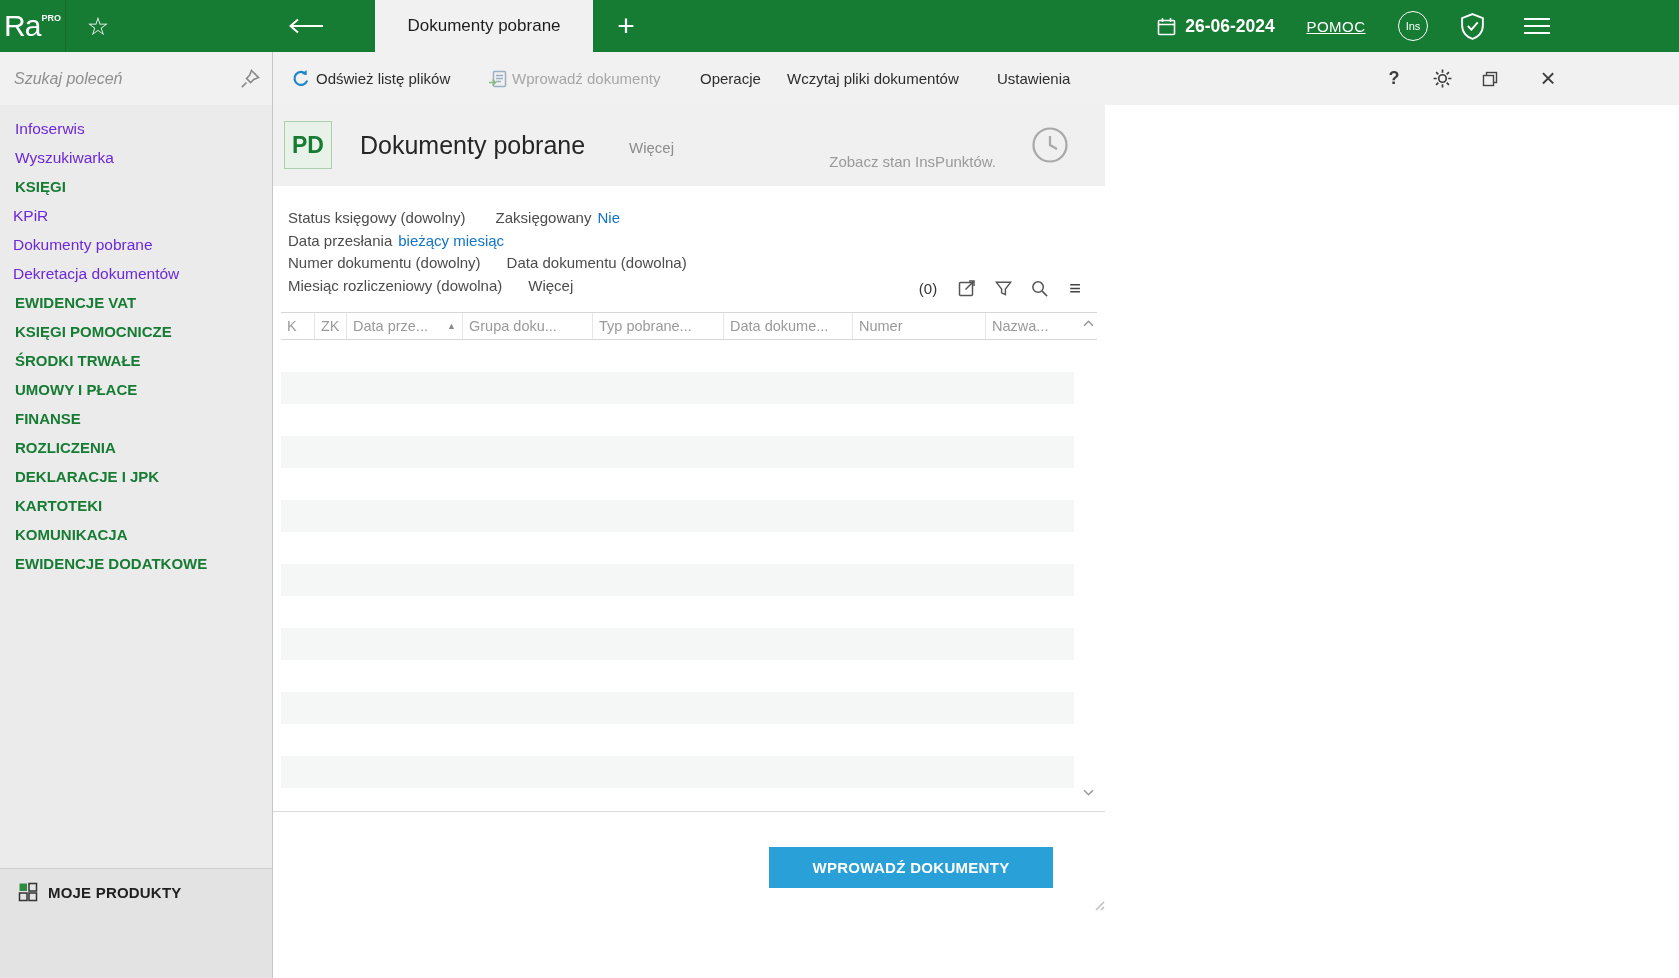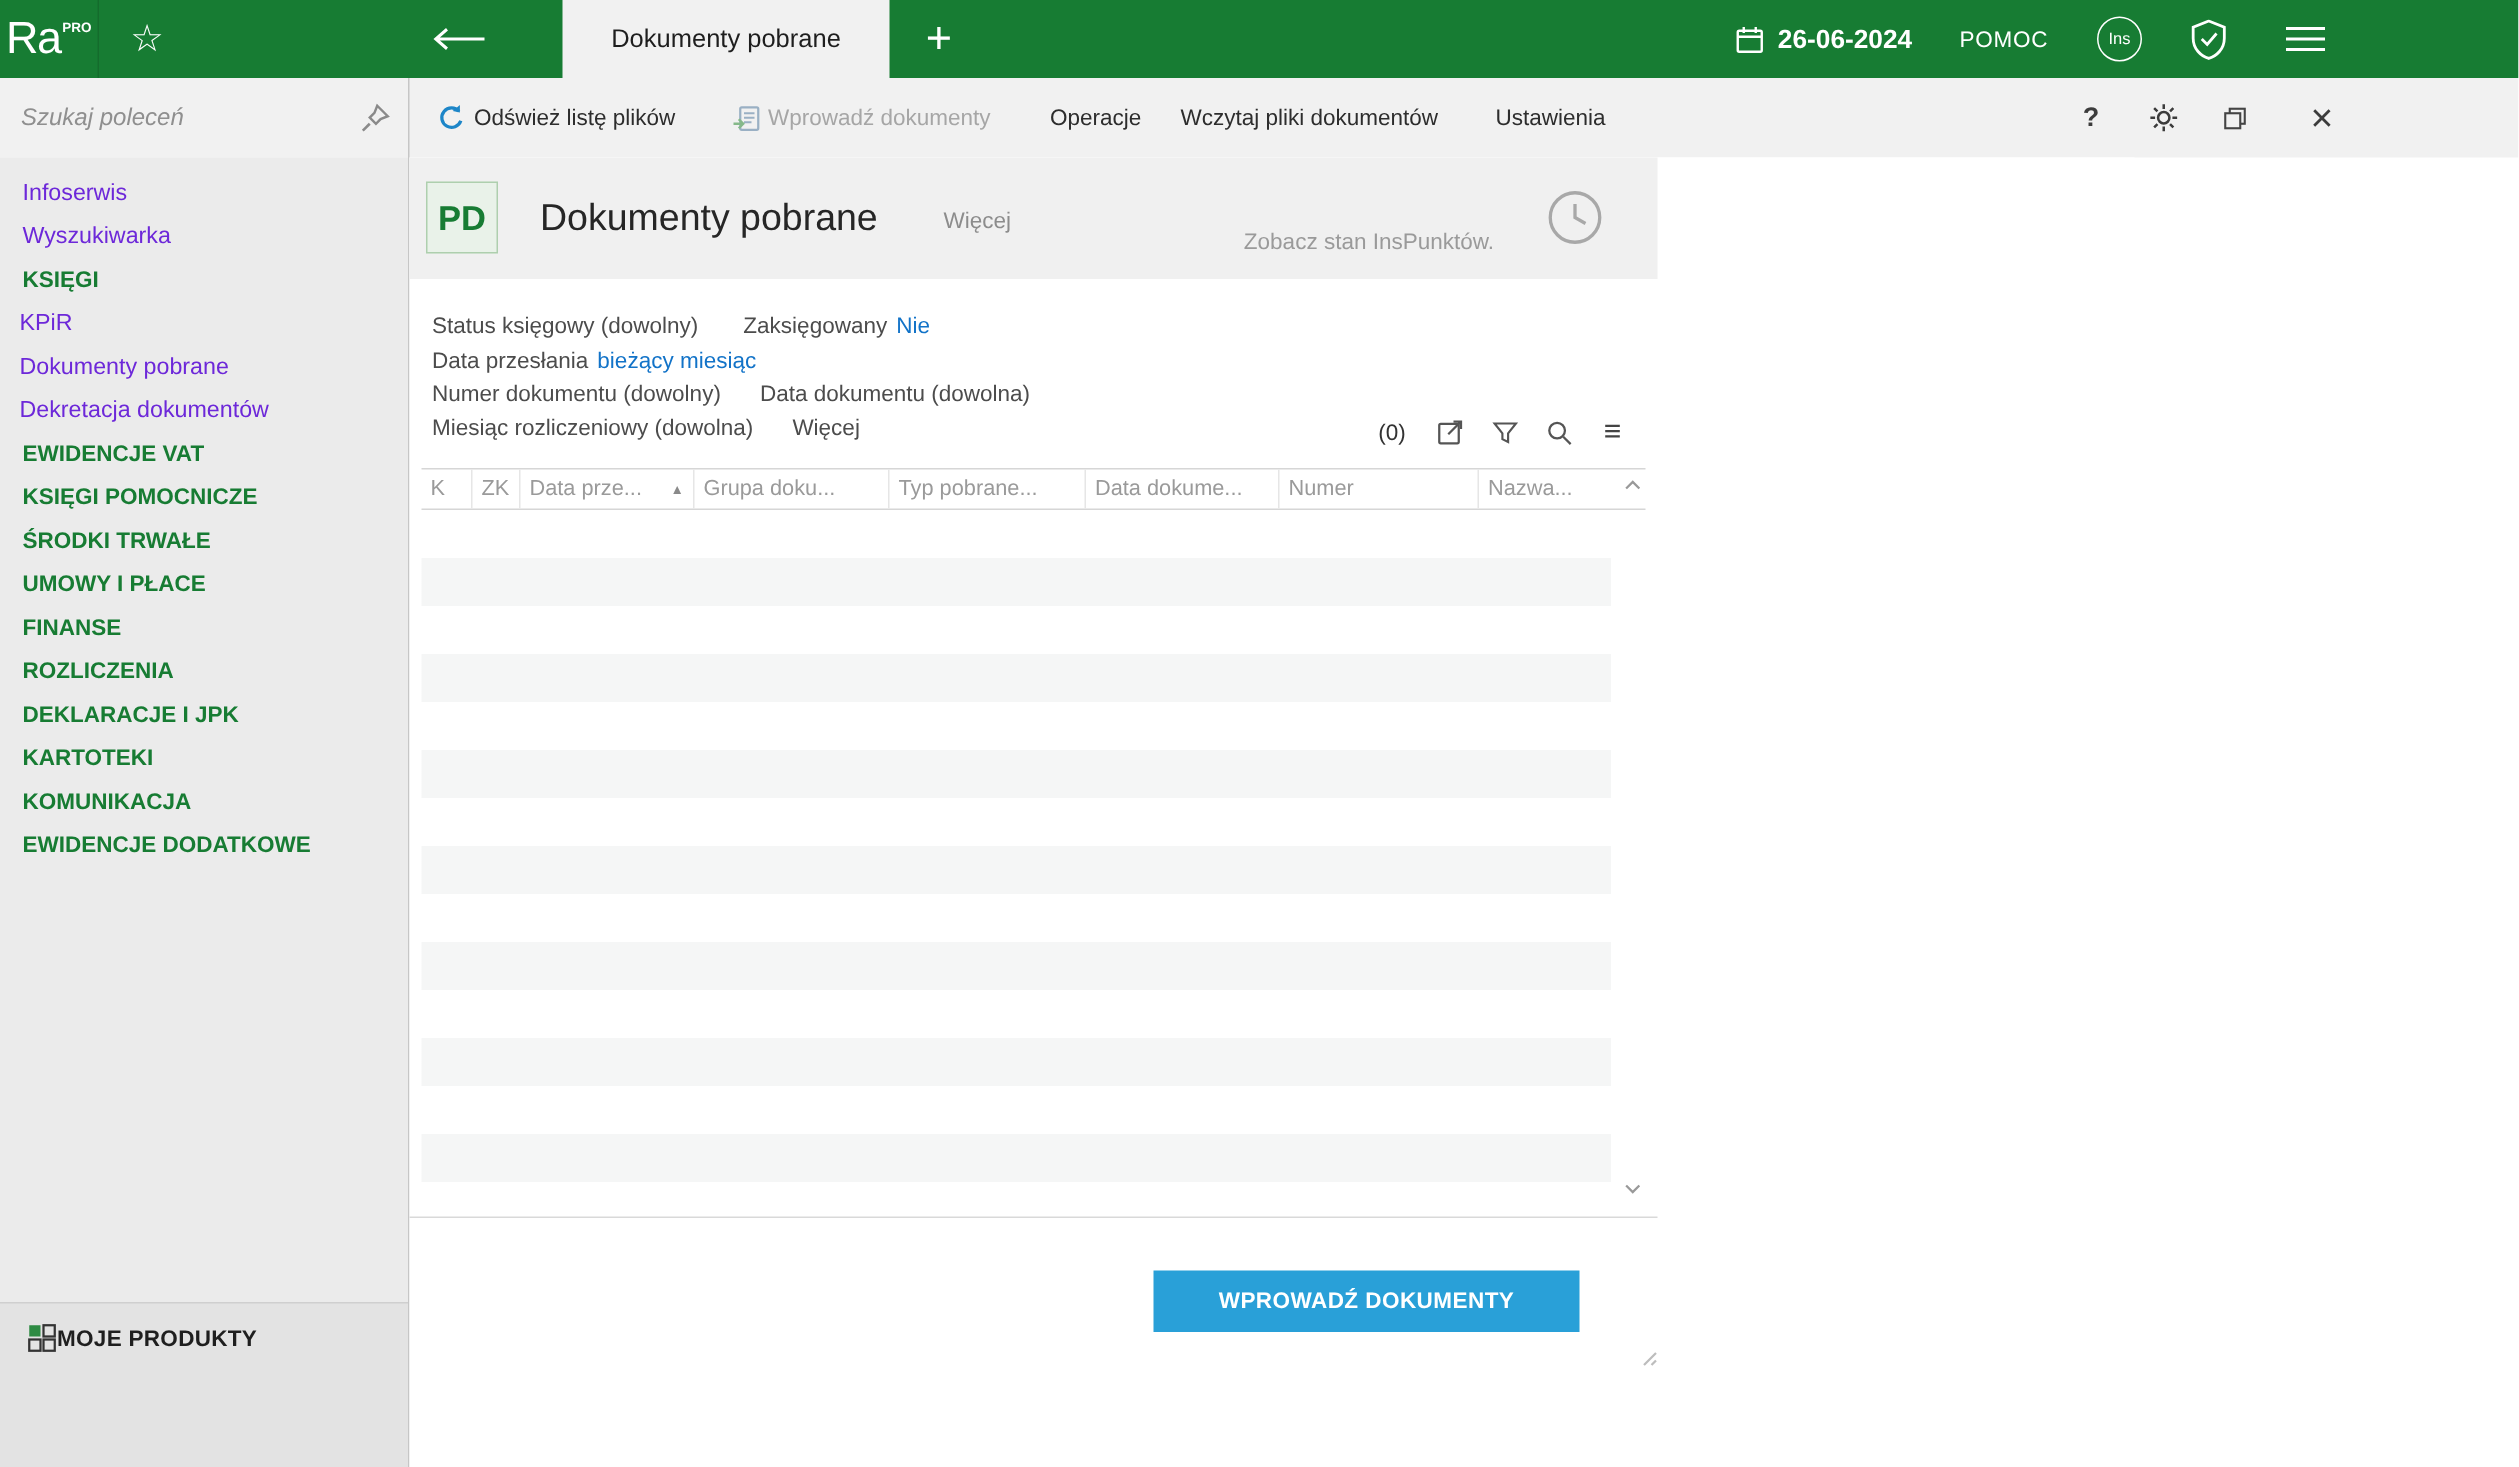--- a/index.html
+++ b/index.html
@@ -14,21 +14,21 @@
   .topbar { position:absolute; left:0; top:0; width:1679px; height:52px; background:var(--green); color:#fff; }
   .logo { position:absolute; left:0; top:0; width:66px; height:52px; display:flex; align-items:center; justify-content:center; border-right:1px solid rgba(0,0,0,.12); }
   .logo .ra { font-size:30px; font-weight:normal; letter-spacing:-1px; }
   .logo .pro { font-size:9px; font-weight:bold; margin:-16px 0 0 1px; }
   .tb-abs { position:absolute; top:0; height:52px; display:flex; align-items:center; justify-content:center; }
   .star-btn { left:82px; width:32px; font-size:25px; color:#fff; cursor:pointer; }
   .back-btn { left:284px; width:44px; cursor:pointer; }
   .topbar-tab { left:375px; width:218px; background:#f1f1f1; color:#1e1e1e; font-size:17px; cursor:default; }
   .newtab-btn { left:608px; width:36px; font-size:30px; font-weight:300; cursor:pointer; }
   .date-group { left:1150px; width:132px; gap:9px; font-size:17.5px; font-weight:600; cursor:pointer; }
-  .pomoc-btn { left:1303px; width:66px; font-size:15px; letter-spacing:.5px; cursor:pointer; }
+  .pomoc-btn { left:1303px; width:66px; font-size:15px; letter-spacing:.5px; cursor:pointer;text-decoration:underline; }
   .ins-btn { left:1396px; width:34px; cursor:pointer; }
   .ins-circle { width:30px; height:30px; border:1.6px solid #fff; border-radius:50%; display:flex; align-items:center; justify-content:center; font-size:11px; }
   .shield-btn { left:1456px; width:32px; cursor:pointer; }
   .burger-btn { left:1518px; width:38px; flex-direction:column; gap:5px; cursor:pointer; }
   .burger-btn i { display:block; width:26px; height:2px; background:#fff; }
 
   
   .subbar { position:absolute; left:0; top:52px; width:1679px; height:53px; background:#f1f1f1; }
   .search-region { position:absolute; left:0; top:0; width:272px; height:53px; background:#f1f1f1; }
   .search-input { position:absolute; left:14px; top:0; width:215px; height:53px; border:none; outline:none; background:transparent; font-family:"Liberation Sans",sans-serif; font-style:italic; font-size:16px; color:#6e6e6e; }
@@ -42,21 +42,21 @@
   .ri.q { font-size:18px; font-weight:bold; }
   .ri.x { font-size:26px; font-weight:300; }
 
   
   .sidebar { position:absolute; left:0; top:105px; width:272px; height:873px; background:#ebebeb; }
   .sidebar-nav { padding-top:9px; }
   .nav-item { height:29px; display:flex; align-items:center; padding-left:15px; font-size:15.5px; color:#6d28d9; cursor:pointer; white-space:nowrap; }
   .nav-item.section { color:var(--green); font-weight:bold; font-size:15px; }
   .nav-item.sub { padding-left:13px; }
   .sidebar-footer { position:absolute; left:0; bottom:0; width:272px; height:110px; background:#e3e3e3; border-top:1px solid #cfcfcf; cursor:pointer; }
-  .sidebar-footer .row { display:flex; align-items:center; padding:13px 0 0 18px; }
+  .sidebar-footer .row { display:flex; align-items:center; gap:10px; padding:13px 0 0 18px; }
   .sidebar-footer .lbl { font-size:15px; font-weight:bold; color:#1f1f1f; letter-spacing:.2px; }
   .v-divider { position:absolute; left:272px; top:52px; width:1px; height:926px; background:#c6c6c6; }
 
   
   .main { position:absolute; left:273px; top:105px; width:1150px; height:873px; background:#fff; }
   .page-header { position:absolute; left:0; top:0; width:832px; height:81px; background:#f0f0f0; }
   .pd-badge { position:absolute; left:11px; top:16px; width:48px; height:48px; background:#e9f2e9; border:1px solid #aecfae; display:flex; align-items:center; justify-content:center; font-size:23px; font-weight:bold; color:var(--green); }
   .page-title { position:absolute; left:87px; top:26px; font-size:25px; color:#262626; white-space:nowrap; }
   .more-link { position:absolute; left:356px; top:34px; font-size:15px; color:#8c8c8c; cursor:pointer; }
   .inspunkty { position:absolute; right:109px; top:48px; font-size:15px; color:#9a9a9a; cursor:pointer; }

